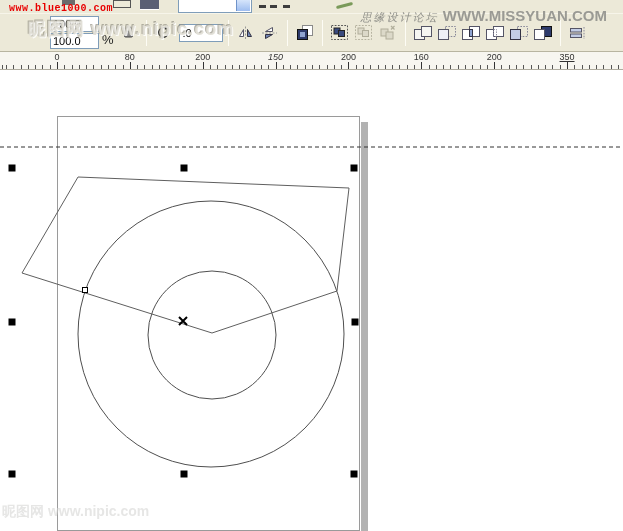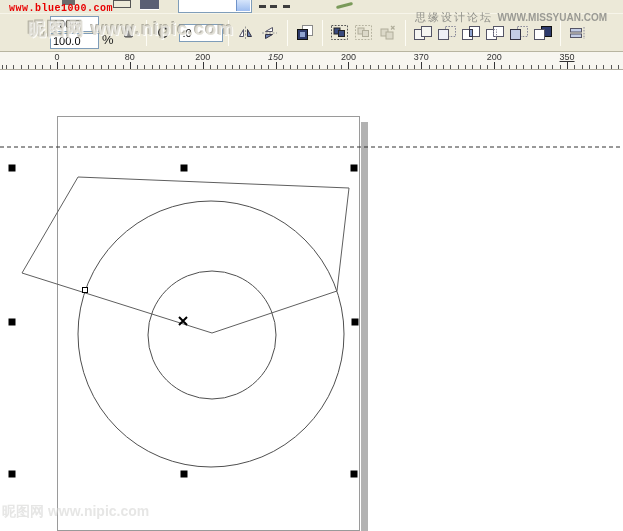--- a/index.html
+++ b/index.html
@@ -40,22 +40,22 @@
   
   .page { position:absolute; left:57px; top:116px; width:303px; height:415px; background:#fff; border:1px solid #9a9a9a; z-index:1; }
   .pageShadow { position:absolute; left:361px; top:122px; width:7px; height:409px; background:#b2b2b2; z-index:1; }
   .overlay { position:absolute; left:0; top:0; width:623px; height:531px; z-index:5; pointer-events:none; }
 
   
   .wm-red { position:absolute; left:9px; top:3px; font:bold 10px "Liberation Mono",monospace; color:#e80000; z-index:30; letter-spacing:0.5px; }
   .wm-nipic { position:absolute; left:28px; top:17px; font-weight:bold; font-size:18px; letter-spacing:1px;
               color:rgba(222,220,210,0.85); text-shadow:1px 1px 0 rgba(255,255,255,0.8), -1px -1px 0 rgba(150,147,134,0.7); z-index:30; }
   .wm-missyuan { position:absolute; right:16px; top:7px; z-index:30; color:#90908a; }
-  .wm-missyuan .cjk { font-size:11px; letter-spacing:2px; }
-  .wm-missyuan .lat { font-size:10px; font-weight:bold; color:#9a9a94; }
+  .wm-missyuan .cjk { font-size:11px; letter-spacing:2px;font-style:italic; }
+  .wm-missyuan .lat { font-size:15px; font-weight:bold; color:#9a9a94; }
   .wm-nipic-b { position:absolute; left:2px; top:503px; font-weight:bold; font-size:14px; color:rgba(210,210,208,0.55); z-index:30; }
 
   svg.ic { display:block; }
 </style>
 </head>
 <body>
 
 <div class="screen">
 
   <div class="tb1">
@@ -204,21 +204,21 @@
         <span class="rlabel" style="left: 57px;">0</span>
         <span class="rmajor" style="left: 57px;"></span>
         <span class="rlabel" style="left: 129.86px;">80</span>
         <span class="rmajor" style="left: 129.86px;"></span>
         <span class="rlabel" style="left: 202.72px;">200</span>
         <span class="rmajor" style="left: 202.72px;"></span>
         <span class="rlabel" style="left: 275.58px; font-style: italic;">150</span>
         <span class="rmajor" style="left: 275.58px;"></span>
         <span class="rlabel" style="left: 348.44px;">200</span>
         <span class="rmajor" style="left: 348.44px;"></span>
-        <span class="rlabel" style="left: 421.3px;">370</span>
+        <span class="rlabel" style="left: 421.3px;">160</span>
         <span class="rmajor" style="left: 421.3px;"></span>
         <span class="rlabel" style="left: 494.16px;">200</span>
         <span class="rmajor" style="left: 494.16px;"></span>
         <span class="rlabel" style="left: 567.02px; text-decoration: underline;">350</span>
         <span class="rmajor" style="left: 567.02px;"></span>
       </div>
   </div>
 
   <div>
     <div class="page"></div>

